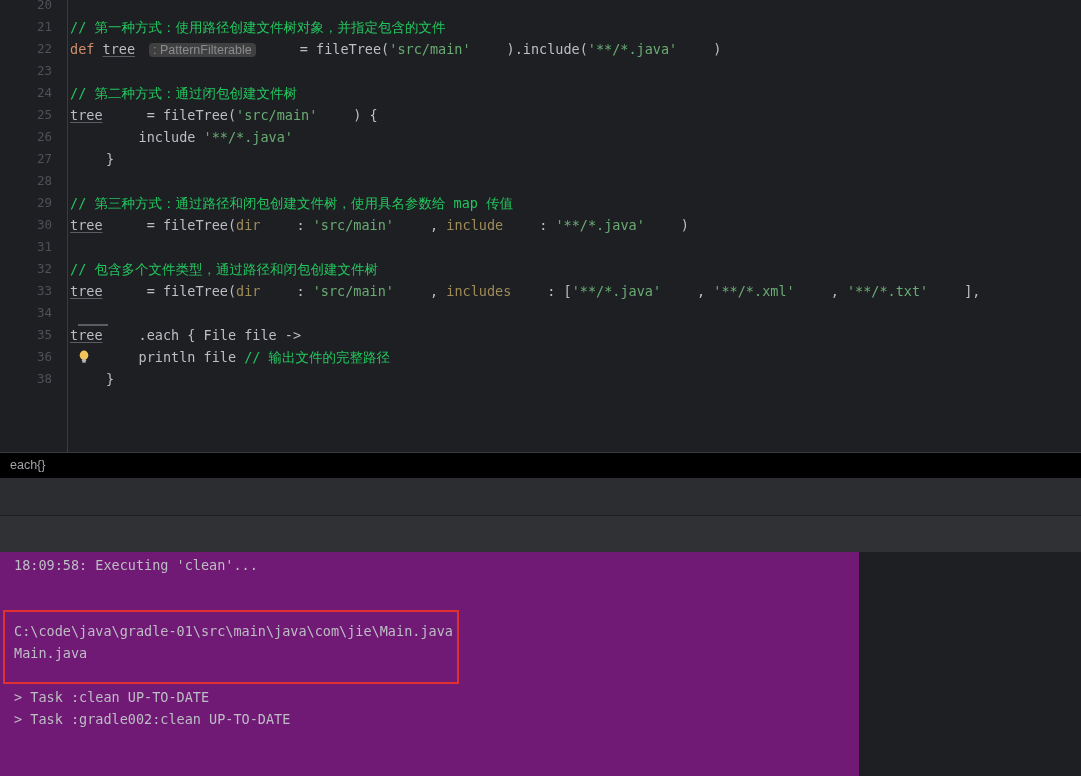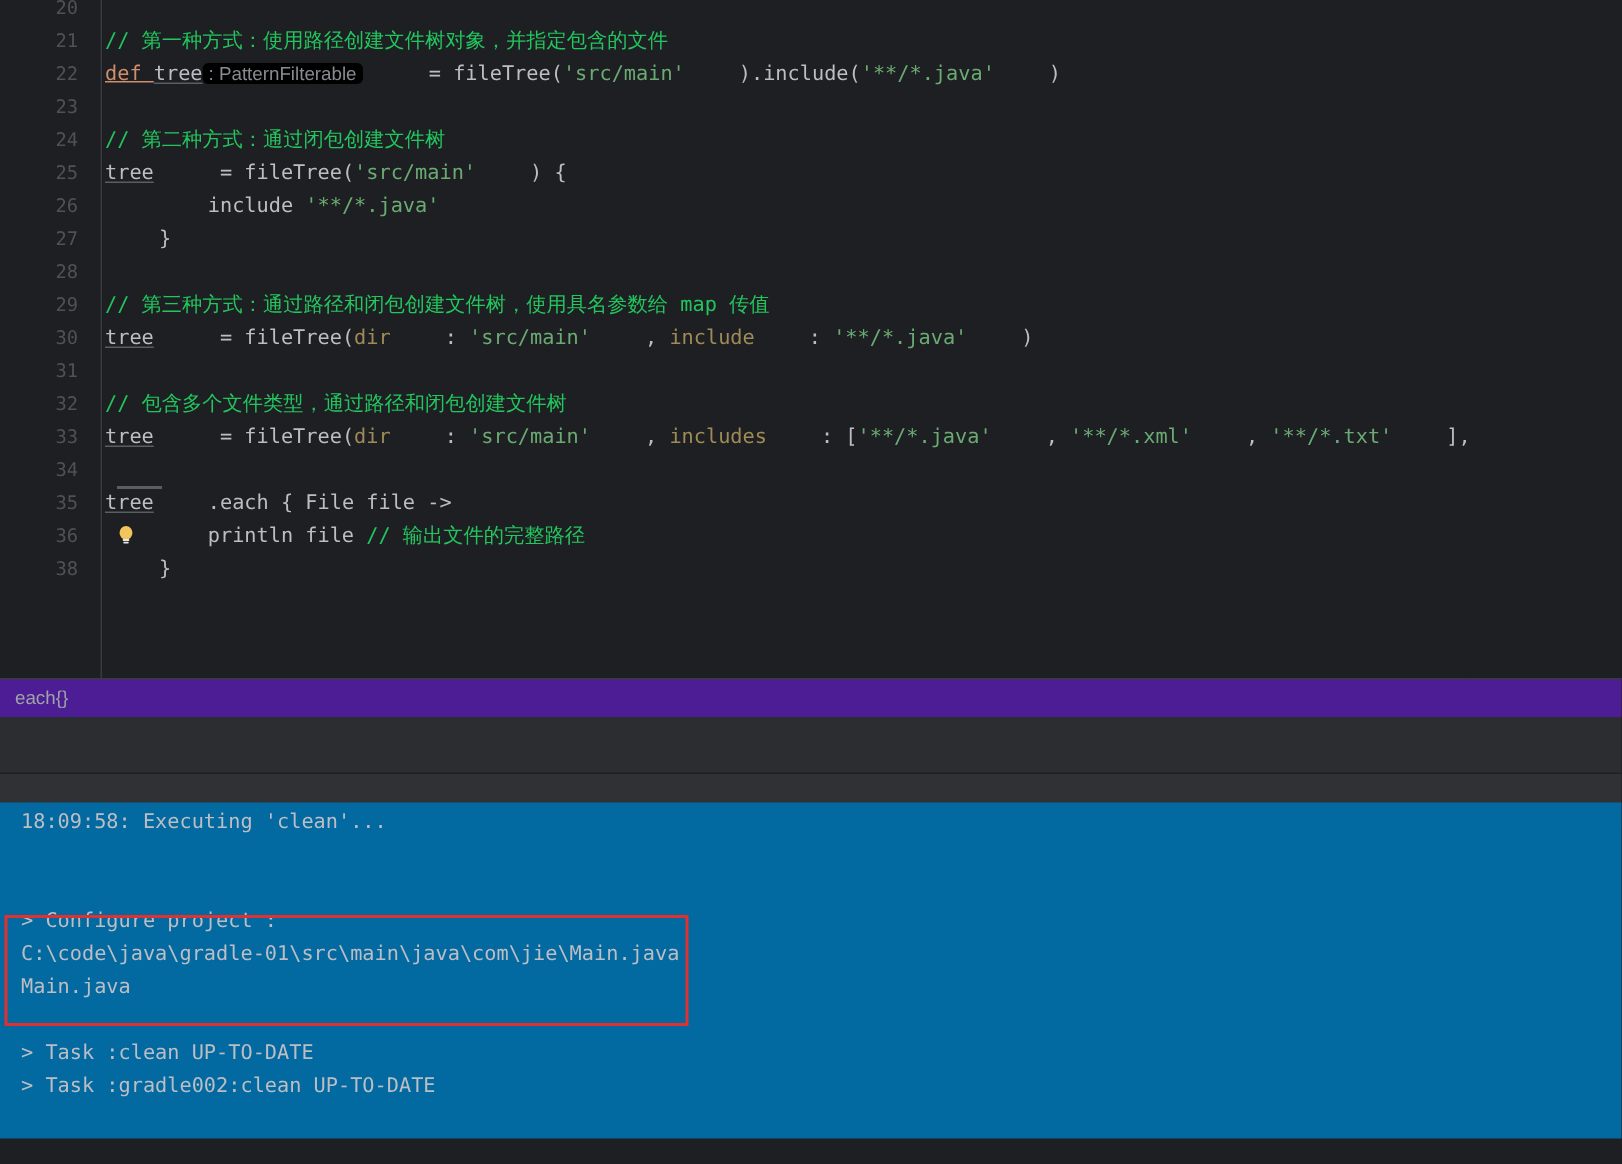--- a/index.html
+++ b/index.html
@@ -55,52 +55,53 @@
     user-select: none;
   }
   .code-line.current .ln { color: #a9b7c6; }
   .txt {
     position: absolute;
     left: 70px; top: 0;
     color: #bcbec4;
   }
   
   .cmt   { color: #22c55e; }
-  .kw    { color: #cf8e6d; text-decoration: underline; }
+  .kw    { color: #cf8e6d; }
   .str   { color: #6aab73; }
   .fld   { color: #c77dbb; }
   .narg  { color: #9e8b57; }
   .plain { color: #bcbec4; margin-left: 36px; }
   .ident-u { color: #bcbec4; text-decoration: underline; text-decoration-color: #5a5d63; text-underline-offset: 2px; }
   .hint {
-    background: #000000;
+    background: #404040;
     color: #888b90;
     border-radius: 4px;
     padding: 0 4px;
     font-size: 12.5px;
     font-family: "Liberation Sans", sans-serif;
+    margin-left: 14px;
   }
   .bulb {
     position: absolute;
     left: 76px; top: 3px;
     width: 16px; height: 16px;
   }
   .fold-bar {
     position: absolute;
     left: 78px; top: 0;
     width: 30px; height: 2px;
     background: #5a5d63;
   }
 
   
   #breadcrumb-band {
     position: absolute;
     left: 0; top: 452px;
     width: 1081px; height: 26px;
-    background: #4c1d95;
+    background: #000000;
     border-top: 1px solid #393b40;
     box-sizing: border-box;
   }
   #breadcrumb {
     position: absolute;
     left: 10px; top: 5px;
     color: #a0a3a8;
     font-family: "Liberation Sans", sans-serif;
     font-size: 12.5px;
   }
@@ -117,23 +118,23 @@
   #band-light {
     position: absolute;
     left: 0; top: 516px;
     width: 1081px; height: 36px;
     background: #2f3134;
   }
 
   
   #console {
     position: absolute;
-    left: 0; top: 535px;
-    width: 1081px; height: 224px;
-    background: #0369a1;
+    left: 0; top: 552px;
+    width: 859px; height: 224px;
+    background: #701a75;
     overflow: hidden;
   }
   .con-line {
     height: 22px;
     line-height: 22px;
     white-space: pre;
     font-size: 13.5px;
     color: #bcbec4;
     padding-left: 14px;
     font-family: "DejaVu Sans Mono", "Liberation Mono", monospace;
@@ -185,21 +186,20 @@
 </div>
 
 <div id="band-dark"></div>
 <div id="band-light"></div>
 
 <div id="console">
   <div id="console-lines" style="padding-top: 2px;">
       <div class="con-line">18:09:58: Executing 'clean'...</div>
       <div class="con-spacer"></div>
       <div class="con-spacer"></div>
-      <div class="con-line">&gt; Configure project :</div>
       <div class="con-line">C:\code\java\gradle-01\src\main\java\com\jie\Main.java</div>
       <div class="con-line">Main.java</div>
       <div class="con-spacer"></div>
       <div class="con-line">&gt; Task :clean UP-TO-DATE</div>
       <div class="con-line">&gt; Task :gradle002:clean UP-TO-DATE</div>
     </div>
 </div>
 
 <div id="annotation-box"></div>
 

